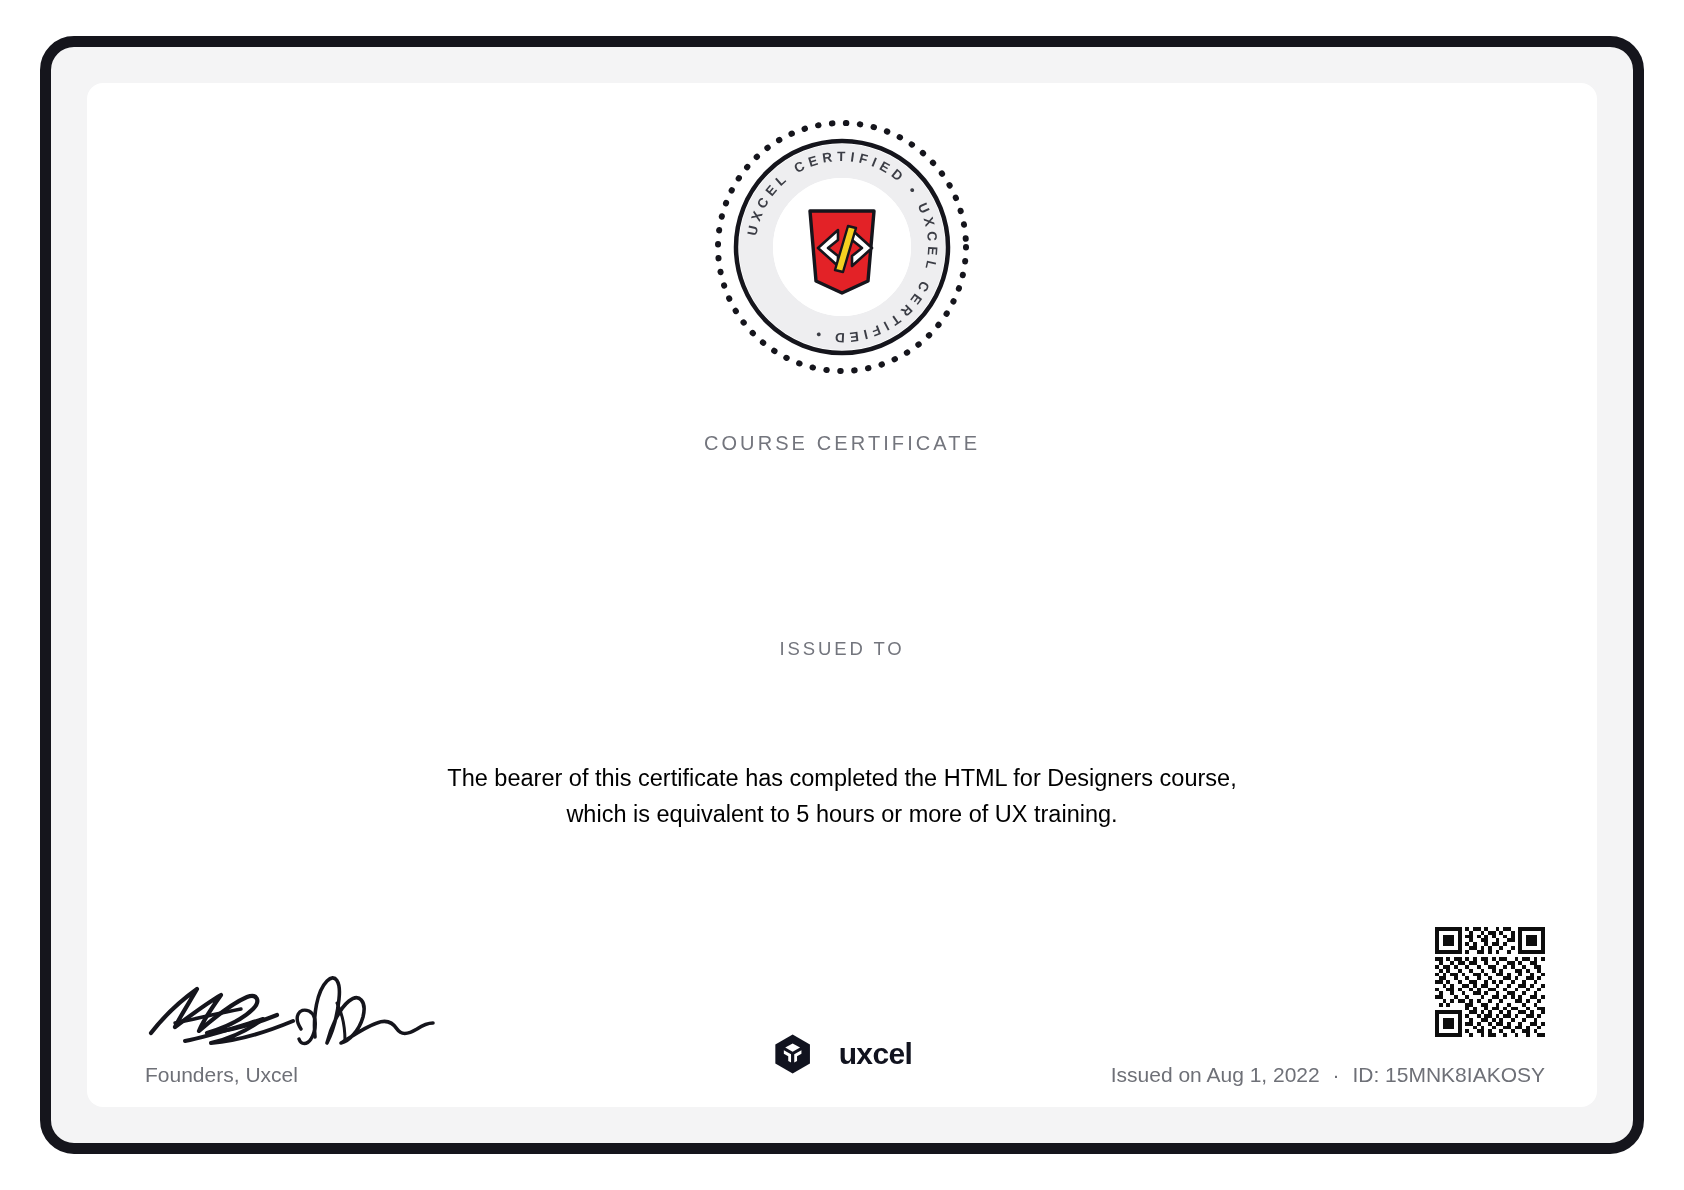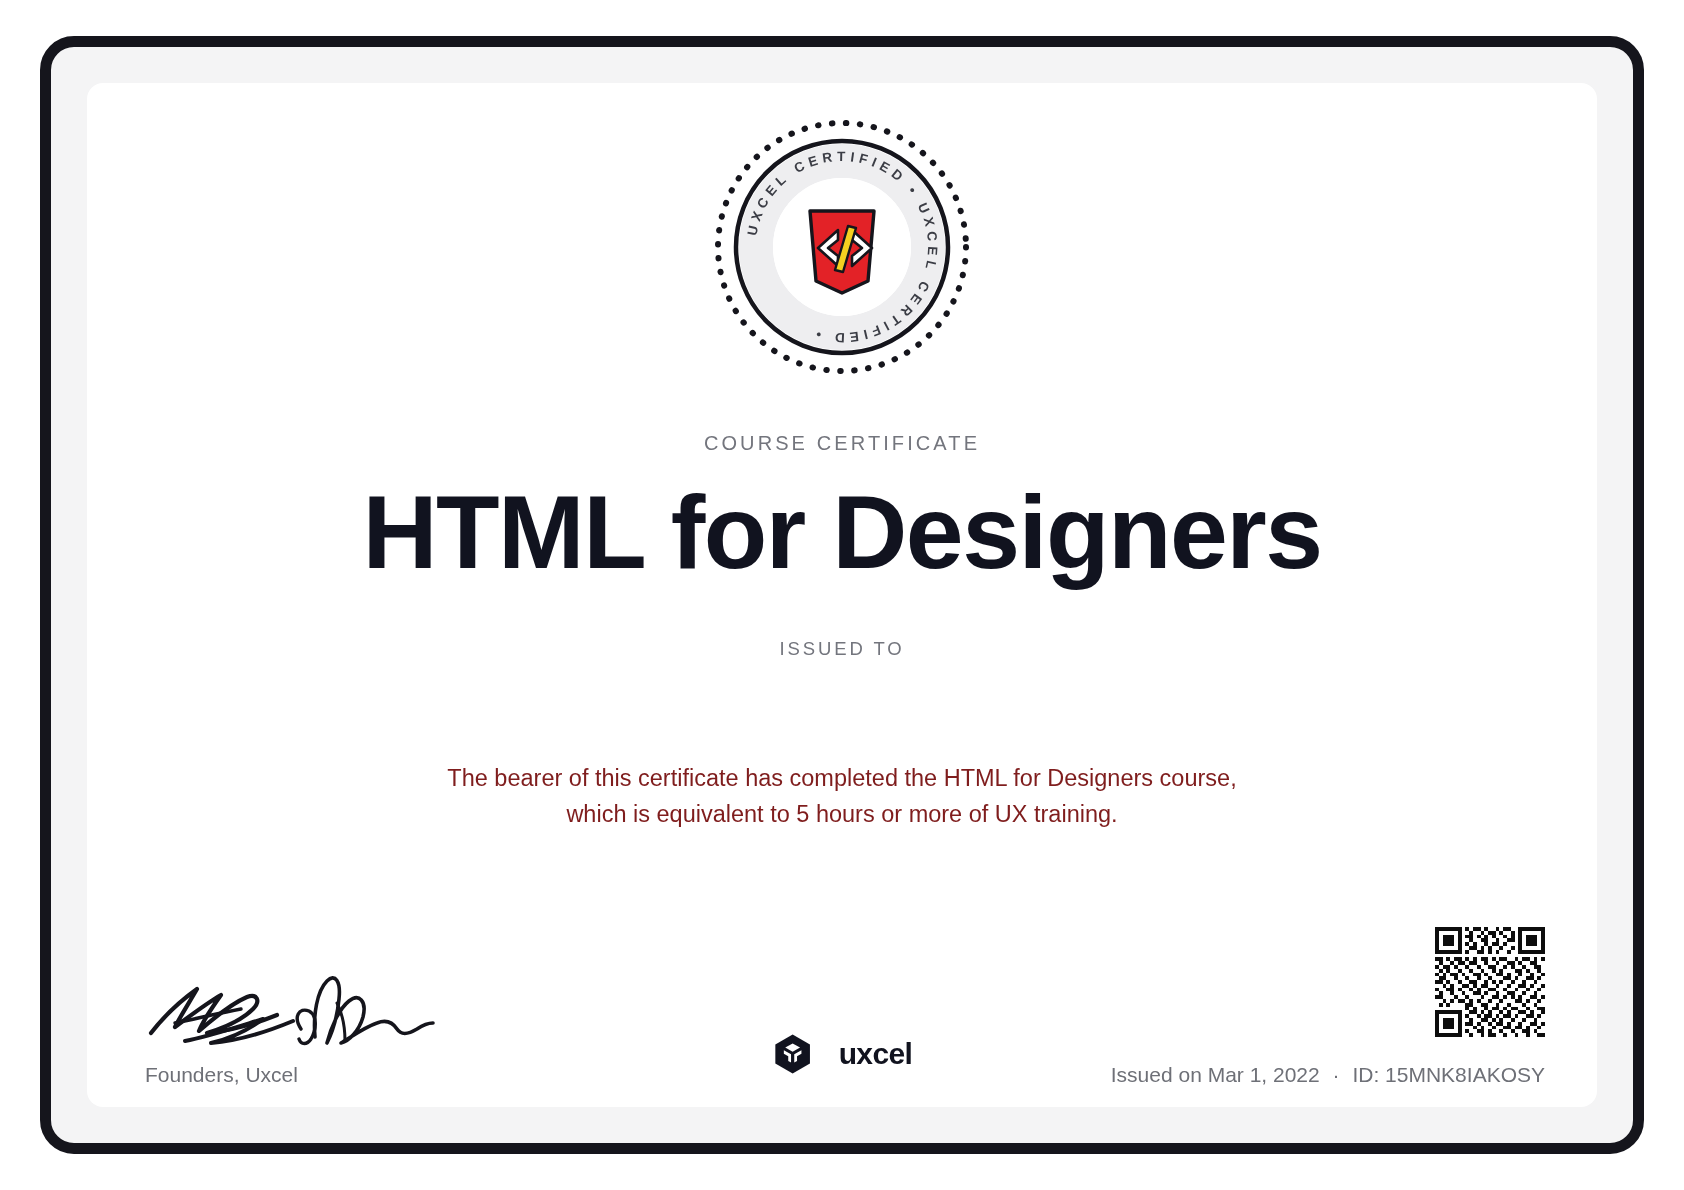--- a/index.html
+++ b/index.html
@@ -94,21 +94,21 @@
   
   .description {
     position: absolute;
     left: 50%;
     top: 678px;
     transform: translateX(-50%);
     width: 860px;
     text-align: center;
     font-size: 23.5px;
     line-height: 1.52;
-    color: #7f1d1d;
+    color: #000000;
   }
   .description .line { display: block; }
 
   
   .footer {
     position: absolute;
     left: 0;
     bottom: 0;
     width: 100%;
     height: 220px;
@@ -204,21 +204,20 @@
 
           <path d="M 142 115 L 162 133 L 142 151 L 142 141 L 152 133 L 142 125 Z" fill="#ffffff" stroke="#15151c" stroke-width="2.6" stroke-linejoin="round"></path>
 
           <path d="M 138 111 L 146 113 L 133 157 L 125 155 Z" fill="#f5d020" stroke="#15151c" stroke-width="2.4" stroke-linejoin="round"></path>
         </g>
       </svg>
     </div>
 
     <div class="eyebrow eyebrow-course">COURSE CERTIFICATE</div>
 
-    <div class="course-title">HTML for Designers</div>
 
     <div class="eyebrow eyebrow-issued">ISSUED TO</div>
 
 
     <div class="description">
       <span class="line">The bearer of this certificate has completed the HTML for Designers course,</span>
       <span class="line">which is equivalent to 5 hours or more of UX training.</span>
     </div>
 
     <div class="footer">
@@ -491,21 +490,21 @@
               <rect x="12" y="28" width="1" height="1"></rect>
               <rect x="14" y="28" width="2" height="1"></rect>
               <rect x="18" y="28" width="1" height="1"></rect>
               <rect x="21" y="28" width="1" height="1"></rect>
               <rect x="24" y="28" width="1" height="1"></rect>
               <rect x="27" y="28" width="2" height="1"></rect>
             </g>
           </svg>
         </div>
         <div class="issue-meta">
-          <span>Issued on Mar 1, 2022</span>
+          <span>Issued on Aug 1, 2022</span>
           <span class="issue-sep">·</span>
           <span>ID: 15MNK8IAKOSY</span>
         </div>
       </div>
 
     </div>
   </div>
 </div>
 
 </body></html>

